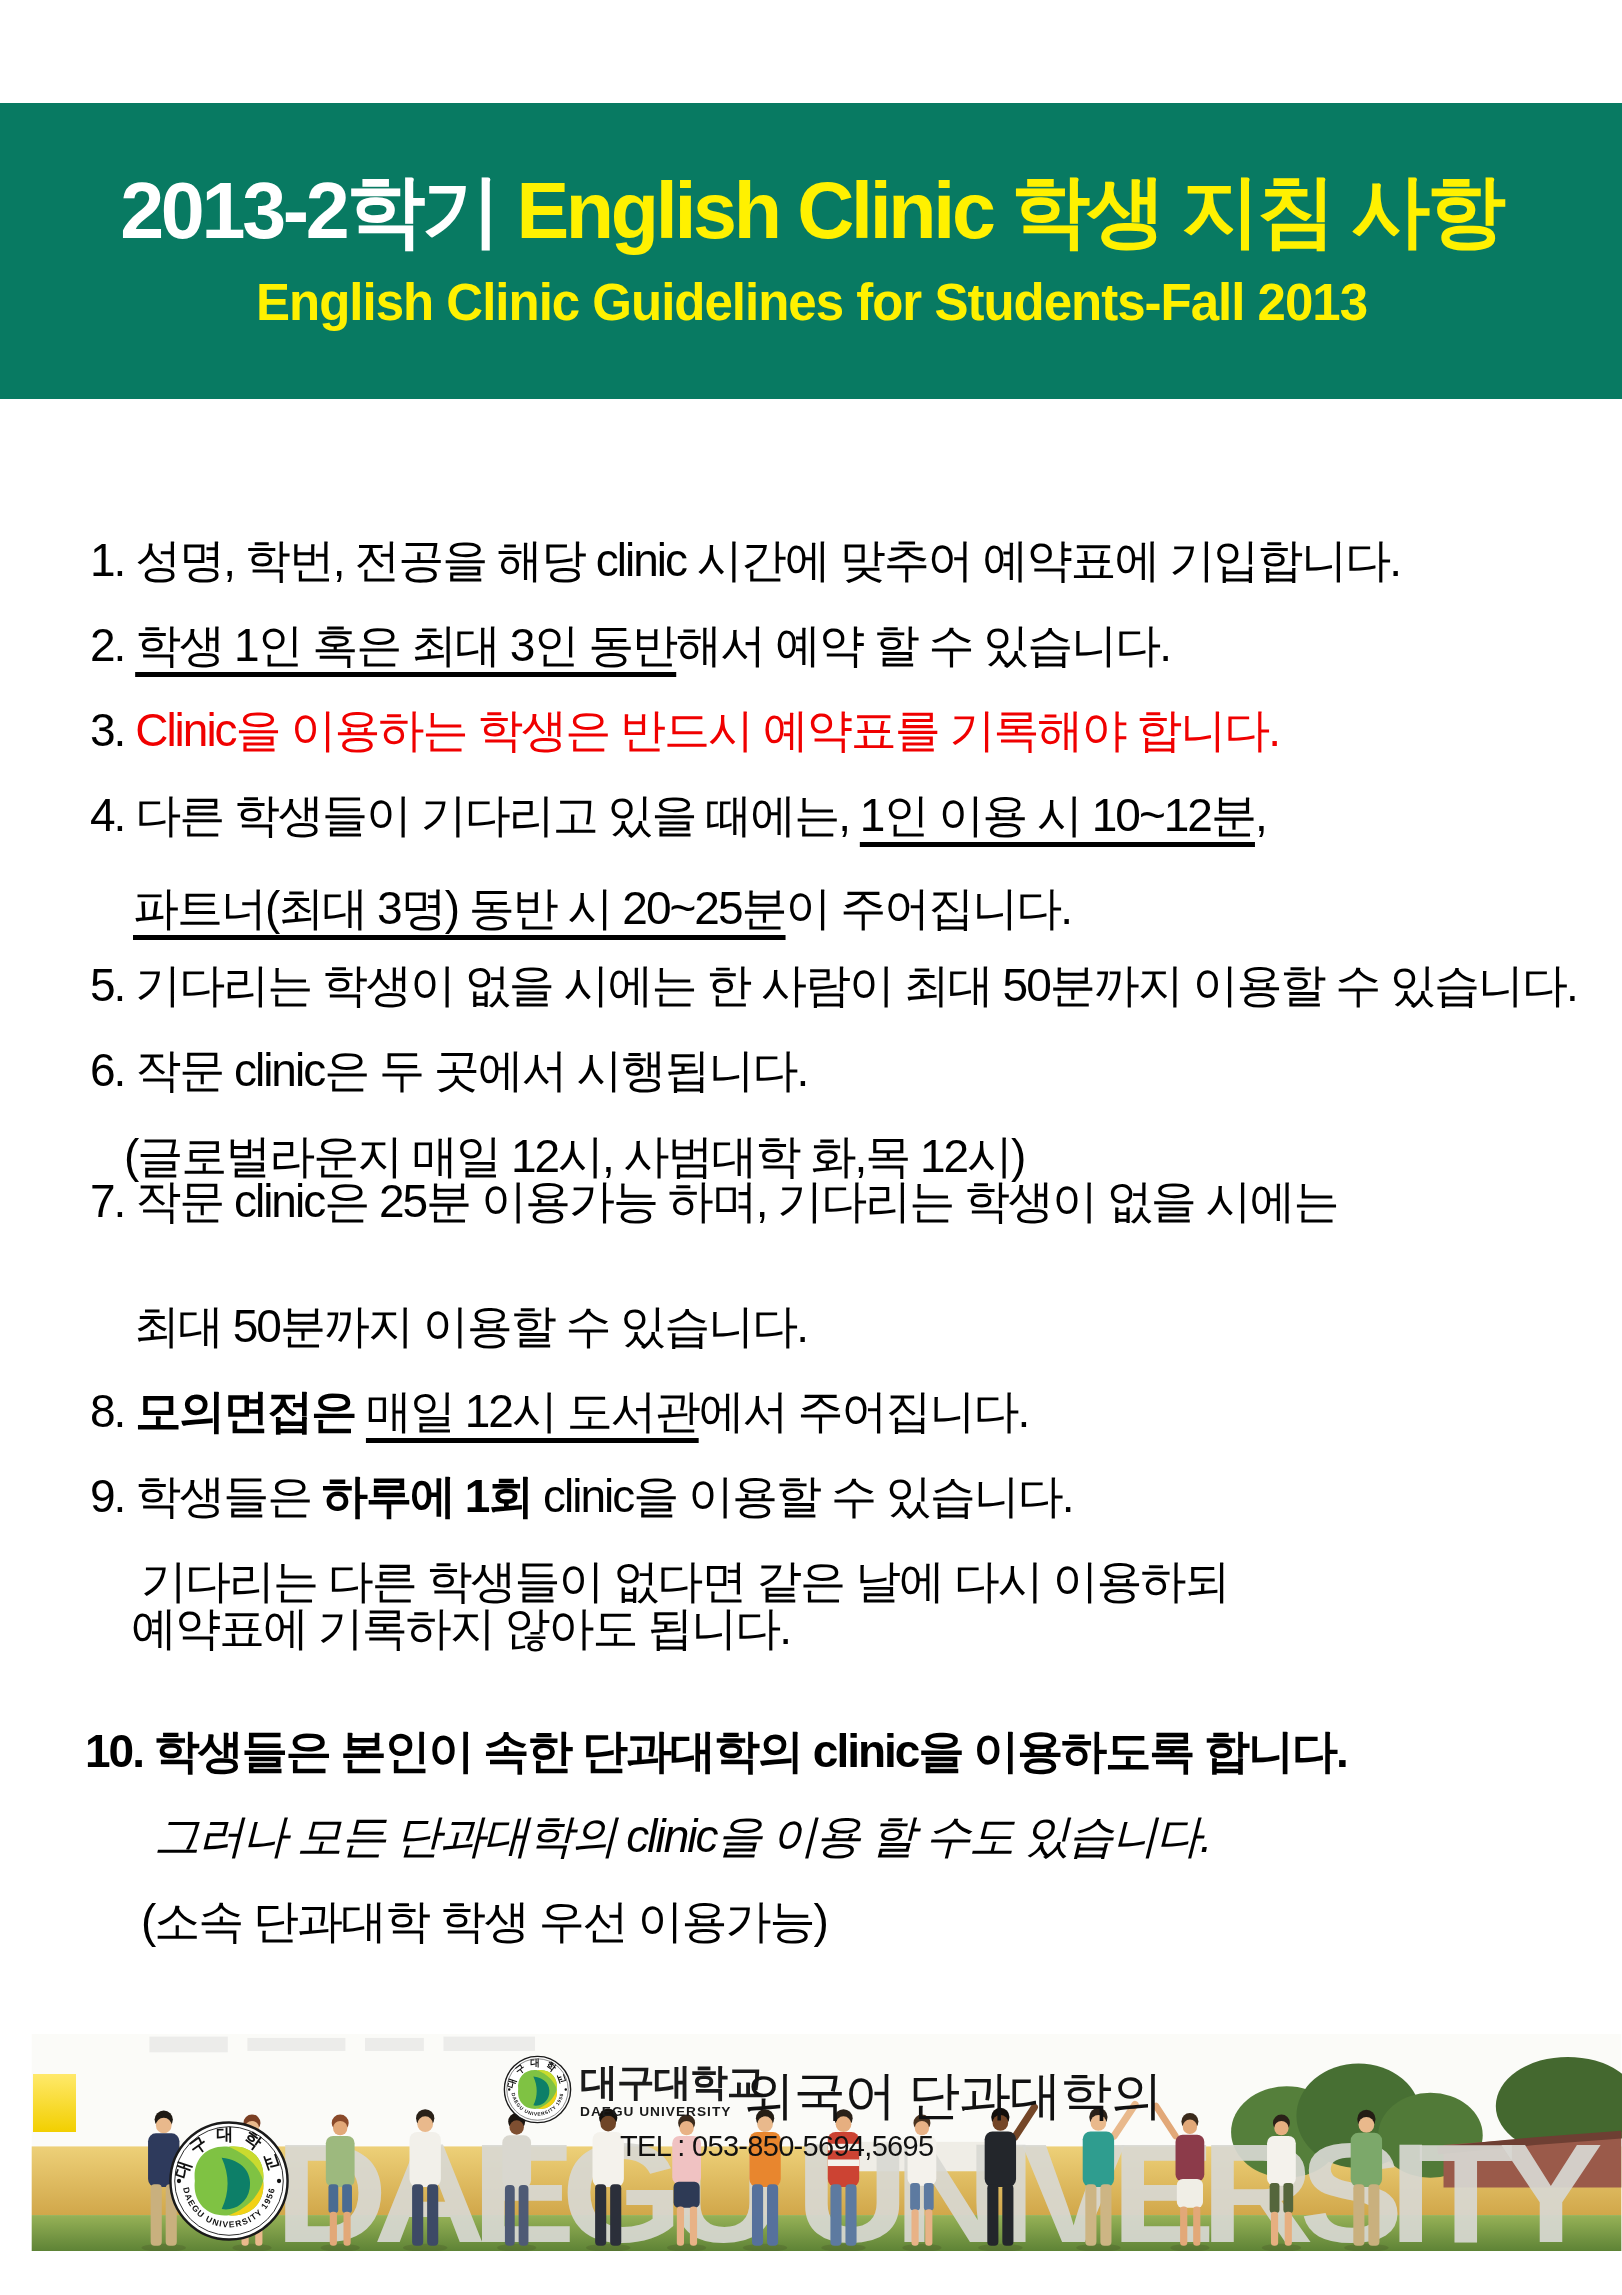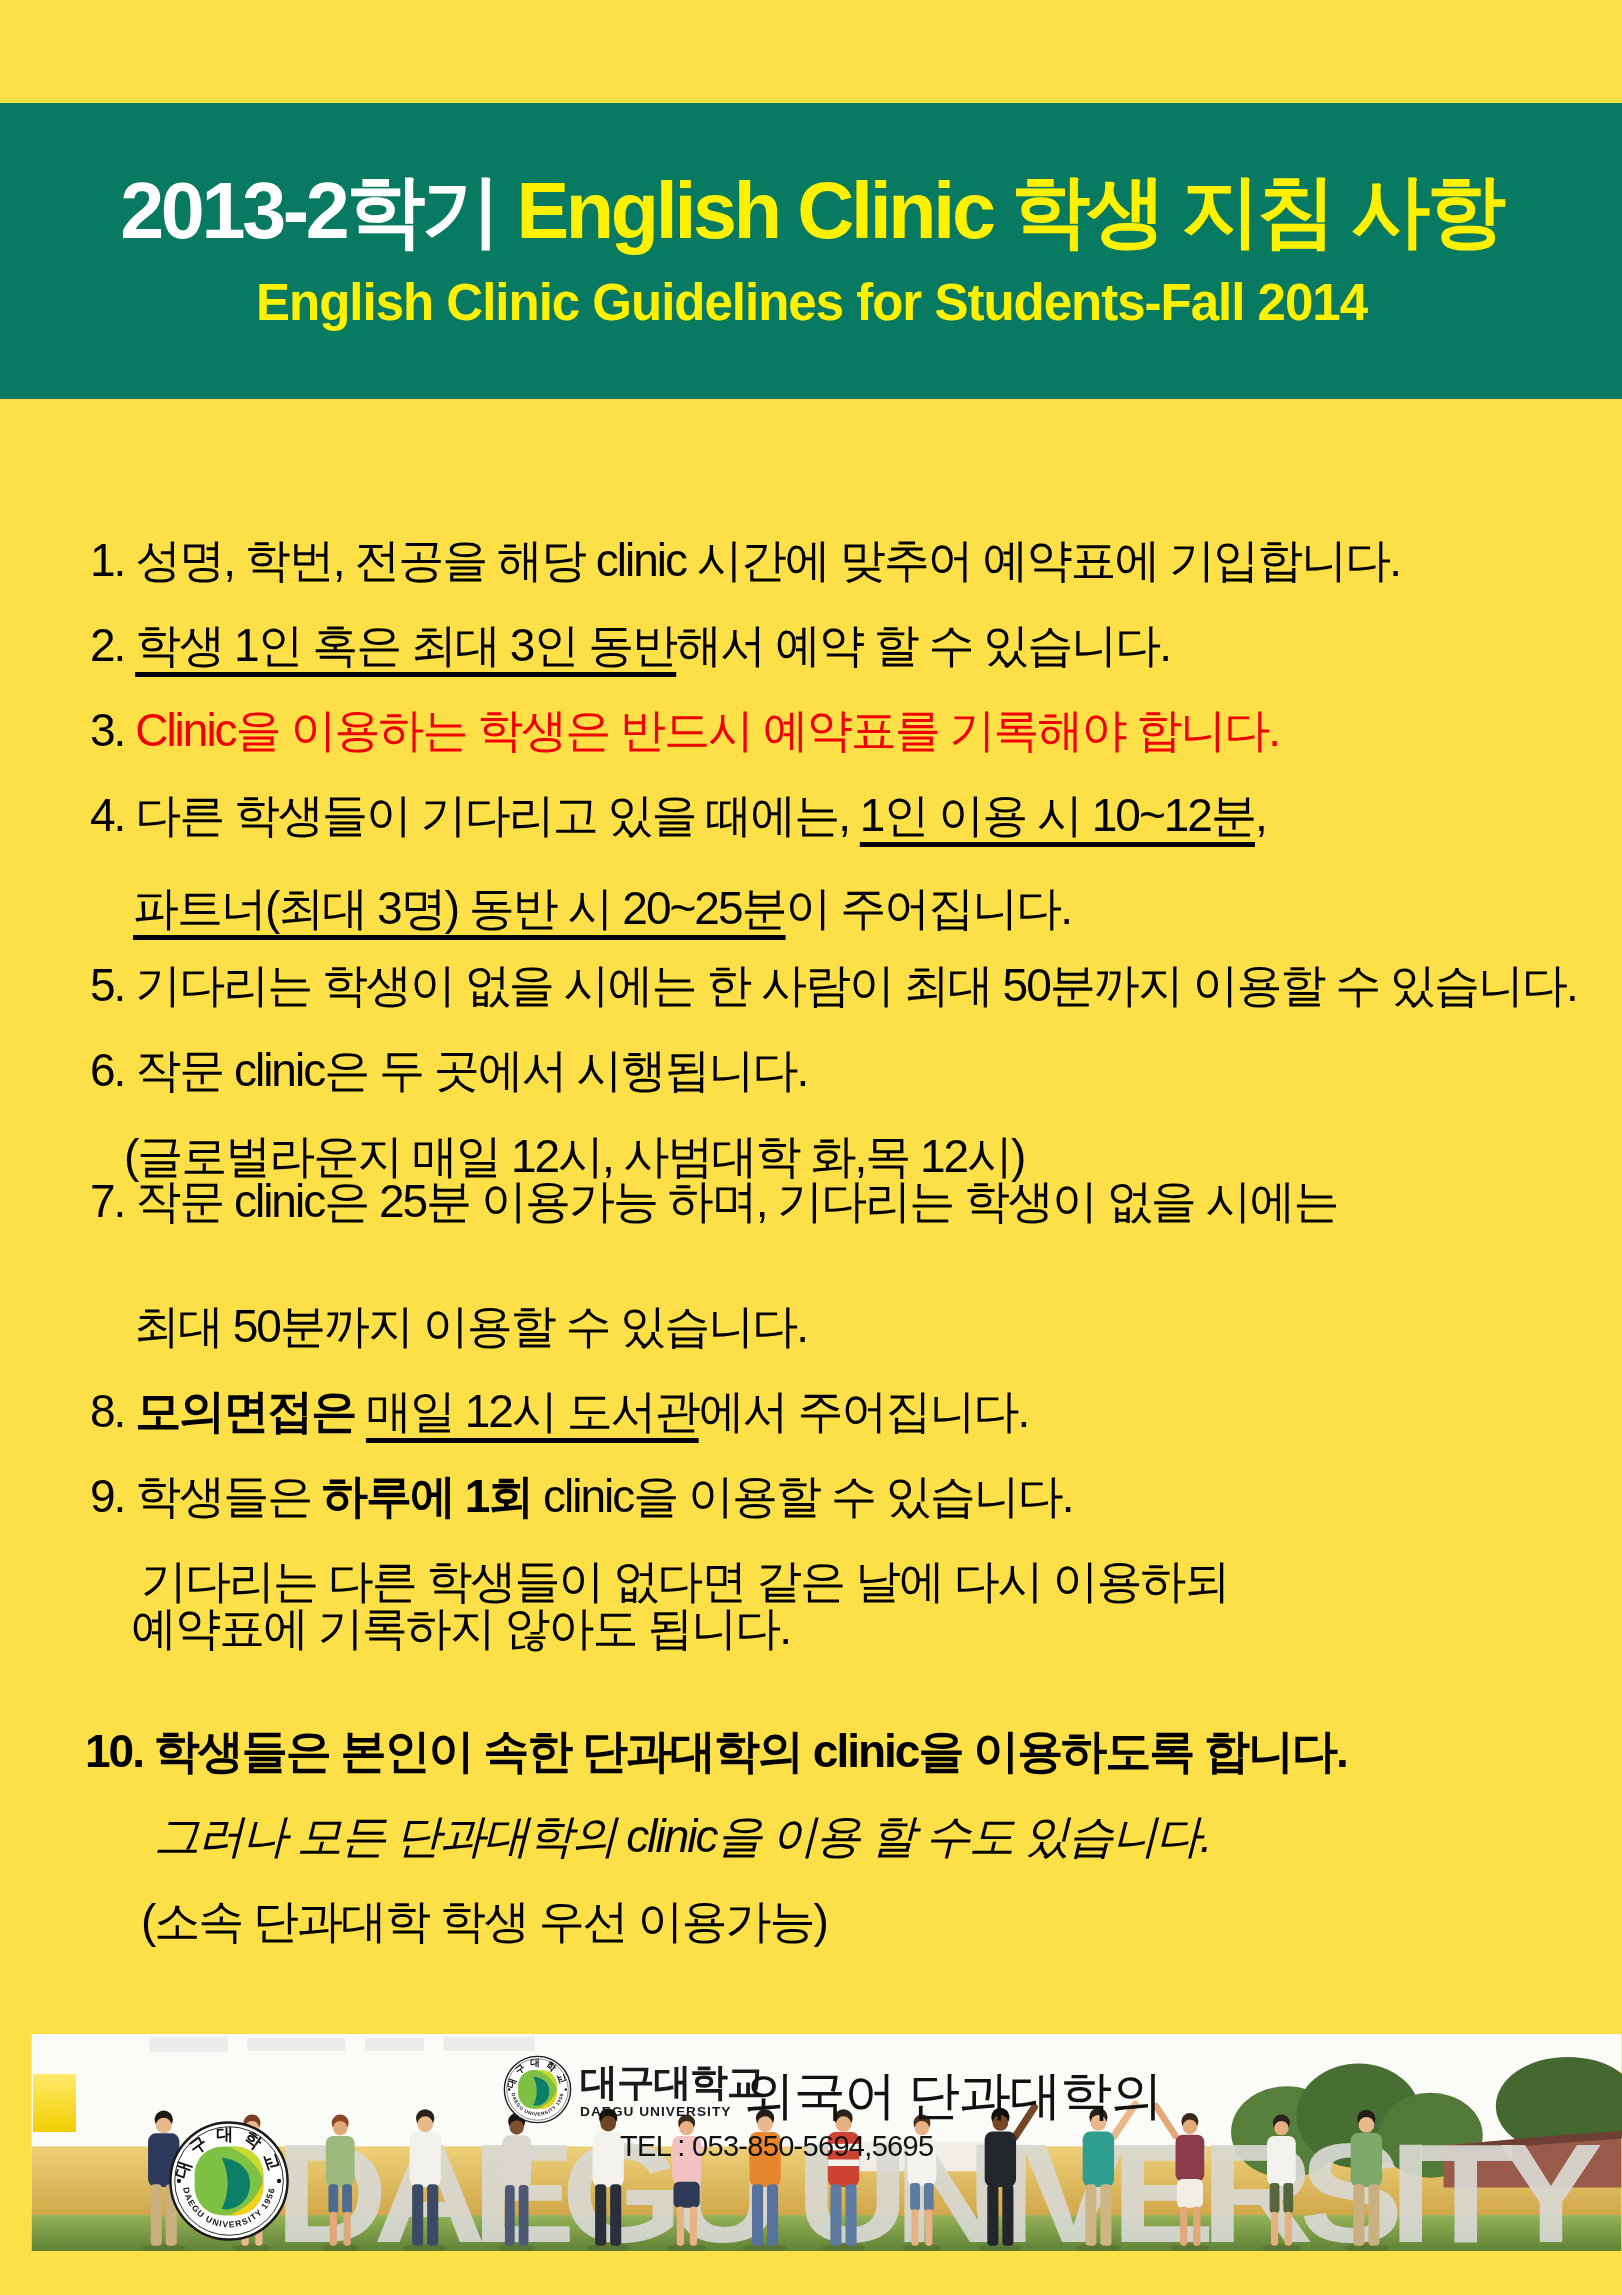--- a/index.html
+++ b/index.html
@@ -1,17 +1,17 @@
 <!DOCTYPE html>
 <html style="font-size:10.5px"><head>
 <meta charset="utf-8">
 <style>
   html,body{margin:0;padding:0;background:#888;}
   .page{
-    position:relative;width:1623px;height:2295px;background:#fde047;
+    position:relative;width:1623px;height:2295px;background:#ffffff;
     font-family:"Liberation Sans","DejaVu Sans",sans-serif;overflow:hidden;
   }
   
   .banner{position:absolute;left:0;top:103px;width:1623px;height:296px;background:#087a62;}
   .banner .line1{
     position:absolute;left:0;top:62px;width:100%;text-align:center;
     font-size:79px;font-weight:700;letter-spacing:-3.3px;line-height:92px;white-space:nowrap;
   }
   .banner .line1 .sem{color:#ffffff;}
   .banner .line1 .rest{color:#fff100;}
@@ -72,21 +72,21 @@
         <path d="M100,44 C138,40 160,66 156,100 C150,76 128,56 100,44 Z" fill="#cadb2e"></path>
         <path d="M88,62 C122,66 138,86 134,112 C130,138 106,150 88,146 C101,119 101,90 88,62 Z" fill="#0d7f68"></path>
       </symbol>
     </defs>
   </svg>
 
   <div class="banner">
     <div class="line1">
       <span class="sem">2013-2학기</span><span class="rest"> English Clinic 학생 지침 사항</span>
     </div>
-    <div class="line2">English Clinic Guidelines for Students-Fall 2014</div>
+    <div class="line2">English Clinic Guidelines for Students-Fall 2013</div>
   </div>
 
   <div>
       <div class="gl-line" style="top: 530px; left: 90px;"><span>1. 성명, 학번, 전공을 해당 clinic 시간에 맞추어 예약표에 기입합니다.</span></div>
       <div class="gl-line" style="top: 615px; left: 90px;"><span>2. </span><span class="u">학생 1인 혹은 최대 3인 동반</span><span>해서 예약 할 수 있습니다.</span></div>
       <div class="gl-line" style="top: 700px; left: 90px;"><span>3. </span><span class="red">Clinic을 이용하는 학생은 반드시 예약표를 기록해야 합니다.</span></div>
       <div class="gl-line" style="top: 785px; left: 90px;"><span>4. 다른 학생들이 기다리고 있을 때에는, </span><span class="u">1인 이용 시 10~12분</span><span>,</span></div>
       <div class="gl-line" style="top: 870px; left: 133px; margin-top: 8px;"><span class="u">파트너(최대 3명) 동반 시 20~25분</span><span>이 주어집니다.</span></div>
       <div class="gl-line" style="top: 955px; left: 90px;"><span>5. 기다리는 학생이 없을 시에는 한 사람이 최대 50분까지 이용할 수 있습니다.</span></div>
       <div class="gl-line" style="top: 1040px; left: 90px;"><span>6. 작문 clinic은 두 곳에서 시행됩니다.</span></div>

